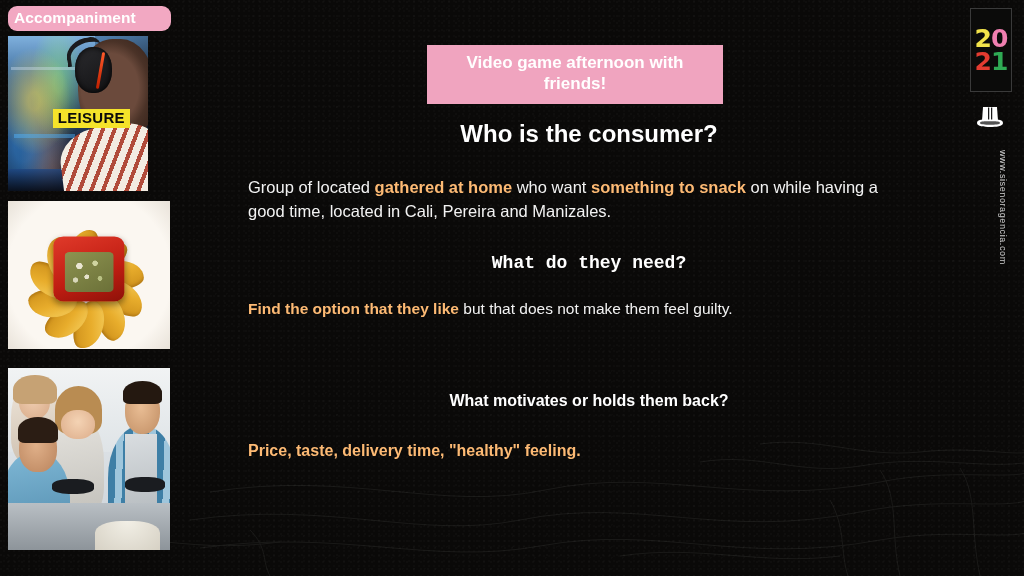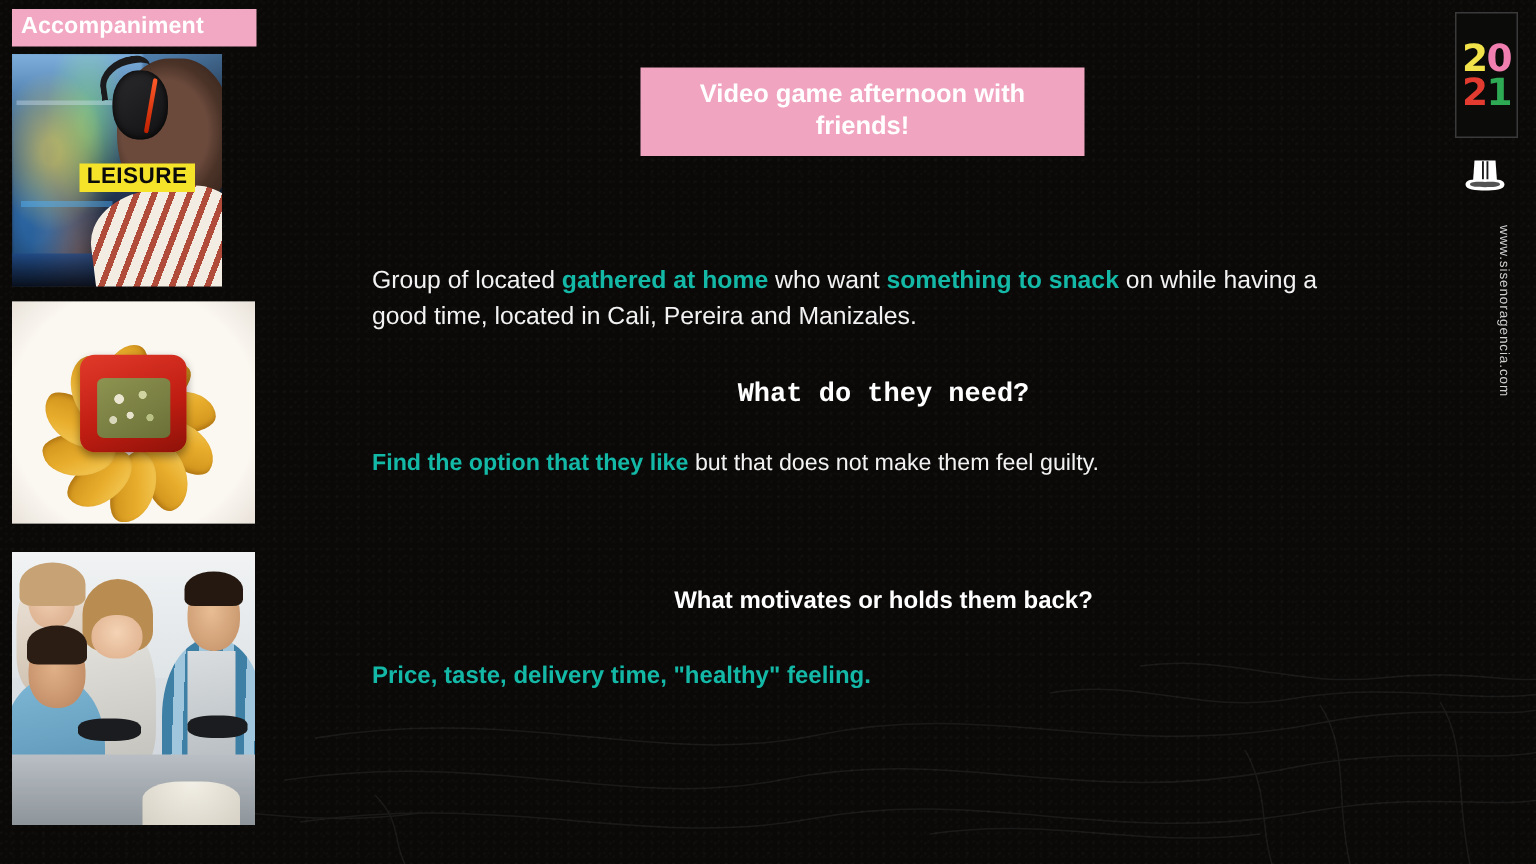--- a/index.html
+++ b/index.html
@@ -23,20 +23,21 @@
   
   .left-col{position:absolute;left:8px;top:6px;width:166px;}
 
   .acc-banner{
     background:#f2a8c2;color:#ffffff;
     font-size:15.5px;font-weight:bold;
     padding:3px 6px 4px 6px;
     letter-spacing:.1px;
     width:163px;box-sizing:border-box;
     line-height:1.15;
+    border-radius:9px;
   }
 
   .photo{
     position:absolute;left:8px;
     border:0;overflow:hidden;background:#111;
   }
   .photo-1{top:36px;width:140px;height:155px;}
   .photo-2{top:201px;width:162px;height:148px;}
   .photo-3{top:368px;width:162px;height:182px;}
 
@@ -137,21 +138,21 @@
   .q3{top:392px;font-size:16px;}
 
   .body-text{
     position:absolute;left:0;width:660px;
     color:#f2f2f2;font-size:16.5px;line-height:1.45;
     text-align:left;
   }
   .b1{top:176px;}
   .b2{top:298px;font-size:15.5px;}
   .b3{top:439px;font-size:16px;}
-  .body-text b{font-weight:bold;color:#14b8a6;text-align:center;}
+  .body-text b{font-weight:bold;color:#fdba74;text-align:center;}
 
   
   .logo-wrap{position:absolute;right:10px;top:8px;width:46px;}
   .logo-box{
     width:40px;height:82px;margin:0 auto;
     border:1px solid #3a3a3a;
     display:flex;flex-direction:column;
     align-items:center;justify-content:center;
     background:#0b0b0a;
   }
@@ -274,20 +275,21 @@
       <div class="p3-sofa"></div>
       <div style="position:absolute;left:54%;bottom:0;width:40%;height:16%;
            background:radial-gradient(ellipse at 50% 0%,#f2efe6,#d6d1c4);border-radius:40% 40% 0 0;"></div>
     </div>
   </div>
 
   <div class="content">
 
     <div class="title-banner">Video game afternoon with friends!</div>
 
+    <div class="q-head q1">Who is the consumer?</div>
     <div class="body-text b1"><span>Group of located </span><b>gathered at home</b><span> who want </span><b>something to snack</b><span> on while having a good time, located in Cali, Pereira and Manizales.</span></div>
 
     <div class="q-head q2">What do they need?</div>
     <div class="body-text b2"><b>Find the option that they like</b><span> but that does not make them feel guilty.</span></div>
 
     <div class="q-head q3">What motivates or holds them back?</div>
     <div class="body-text b3"><b>Price, taste, delivery time, "healthy" feeling.</b></div>
   </div>
 
   <div class="logo-wrap">

